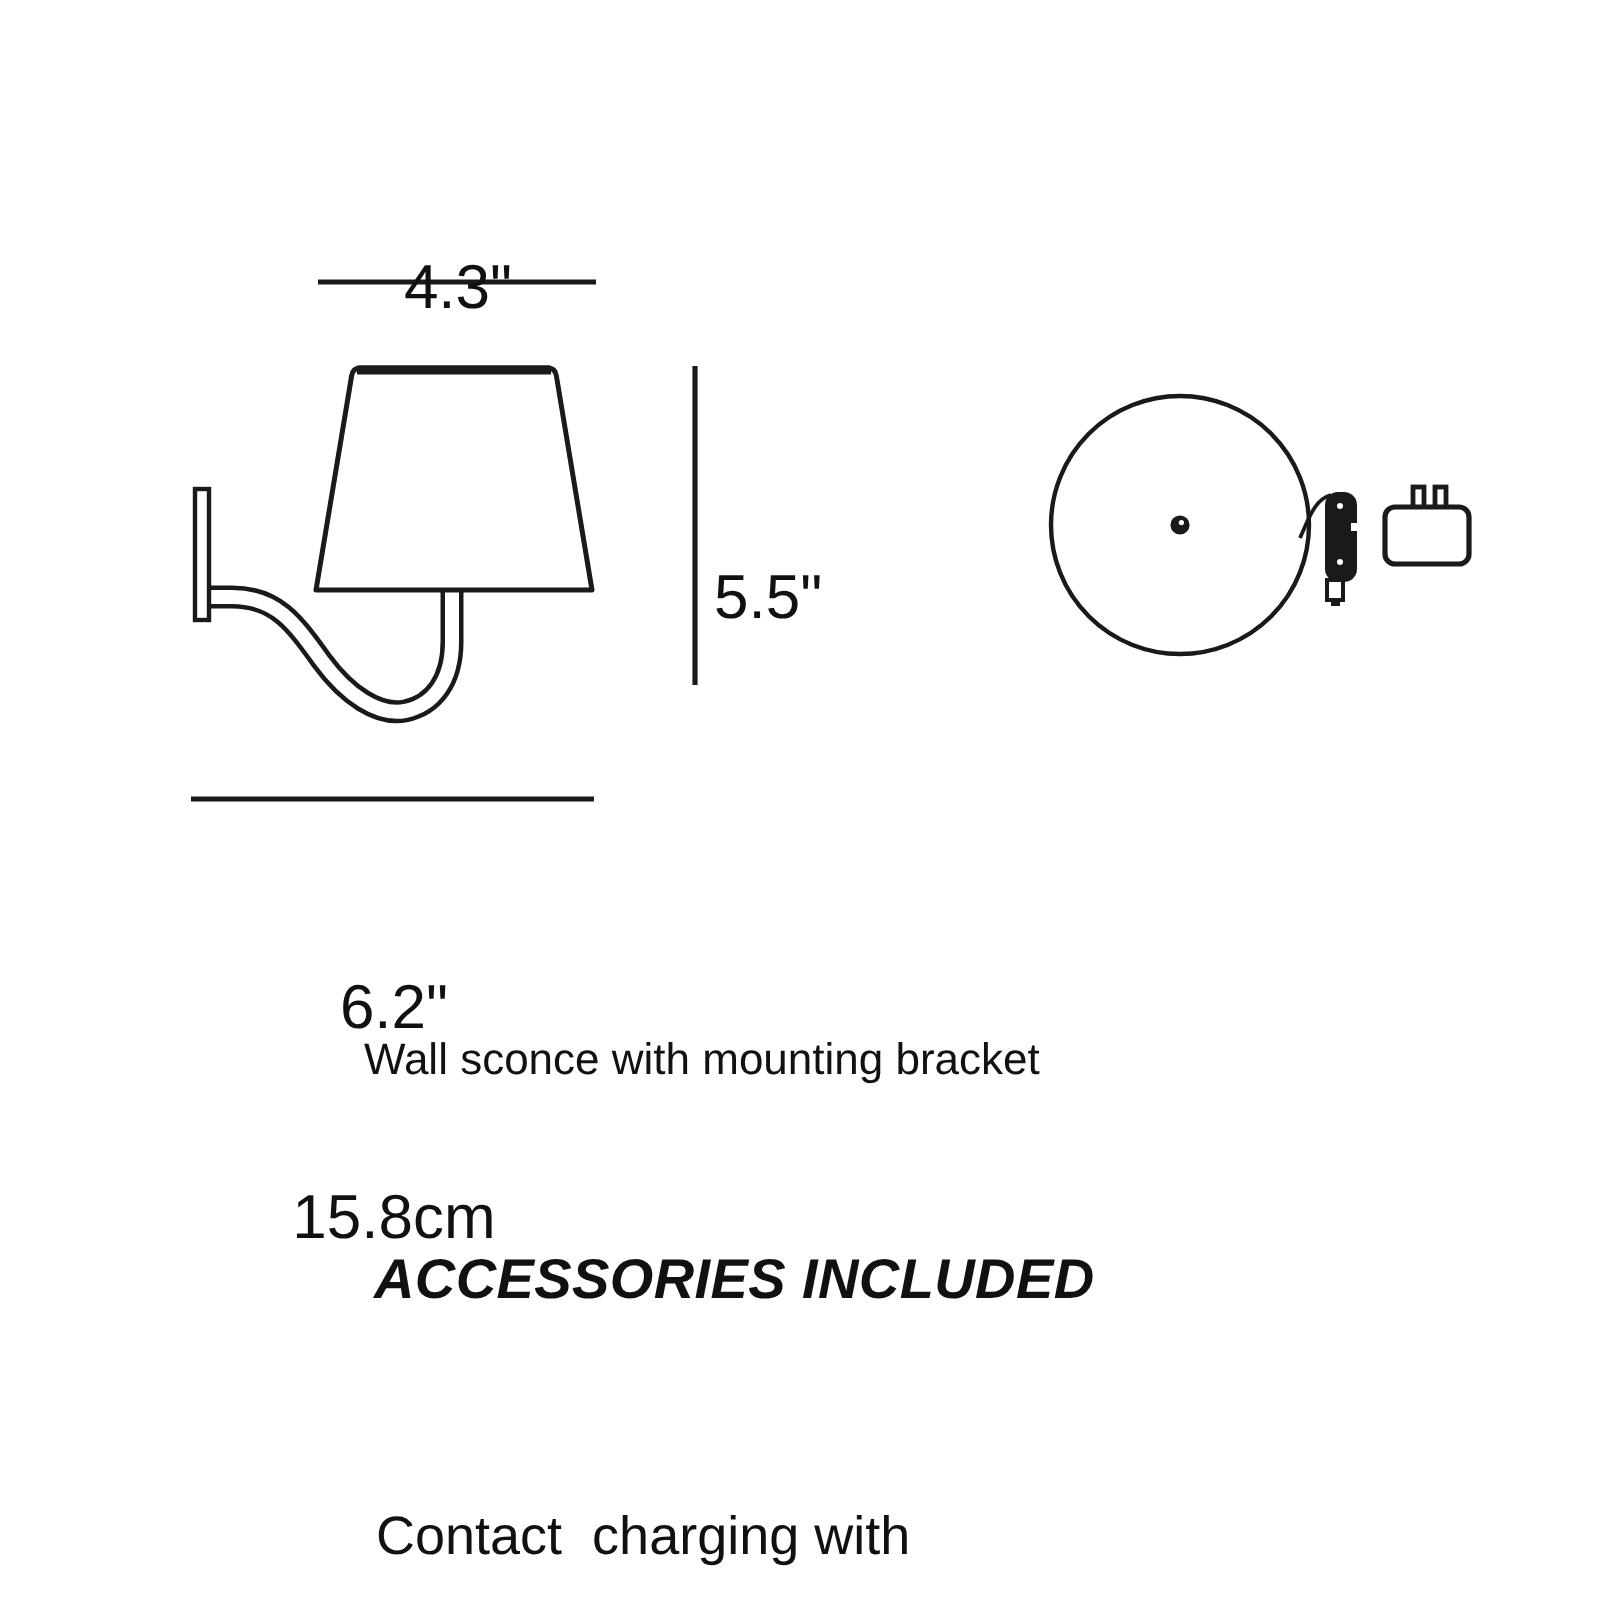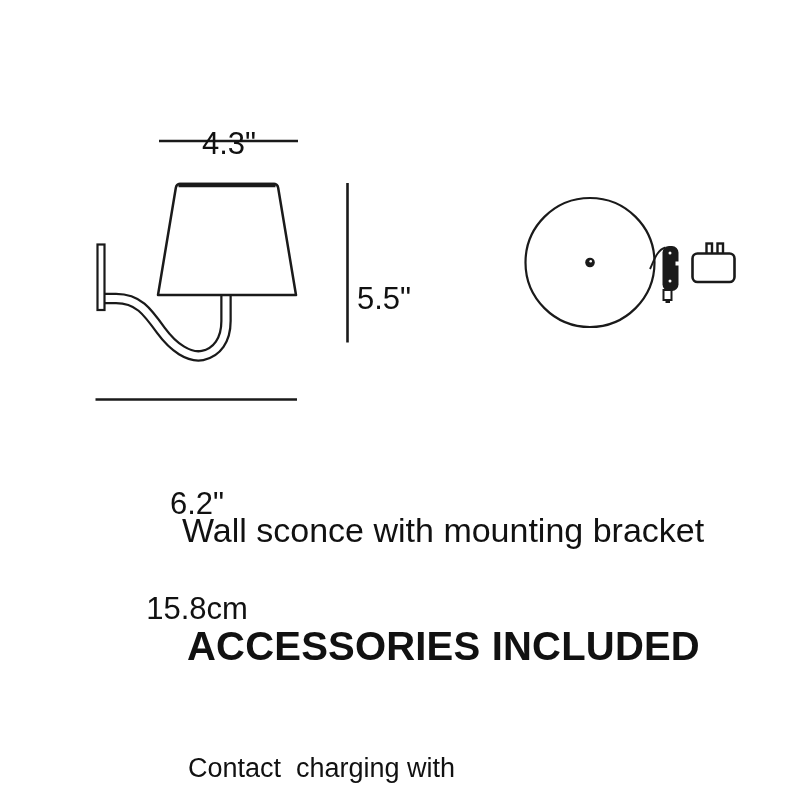--- a/index.html
+++ b/index.html
@@ -46,29 +46,30 @@
   }
   .dim-bottom {
     left: 85px;
     top: 416px;
     width: 224px;
     text-align: center;
   }
   .caption {
     left: 182px;
     top: 514px;
-    font-size: 34px;
+    font-size: 22px;
     line-height: 32px;
   }
   .acc-heading {
     left: 187px;
     top: 624px;
-    font-size: 40px;
+    font-size: 28px;
     font-weight: bold;
     letter-spacing: 0.2px;
+    font-style: italic;
   }
   .acc-items {
     left: 188px;
     top: 686px;
     font-size: 27px;
   }
   .acc-items .acc-item {
     height: 40px;
     line-height: 40px;
     white-space: pre-wrap;

